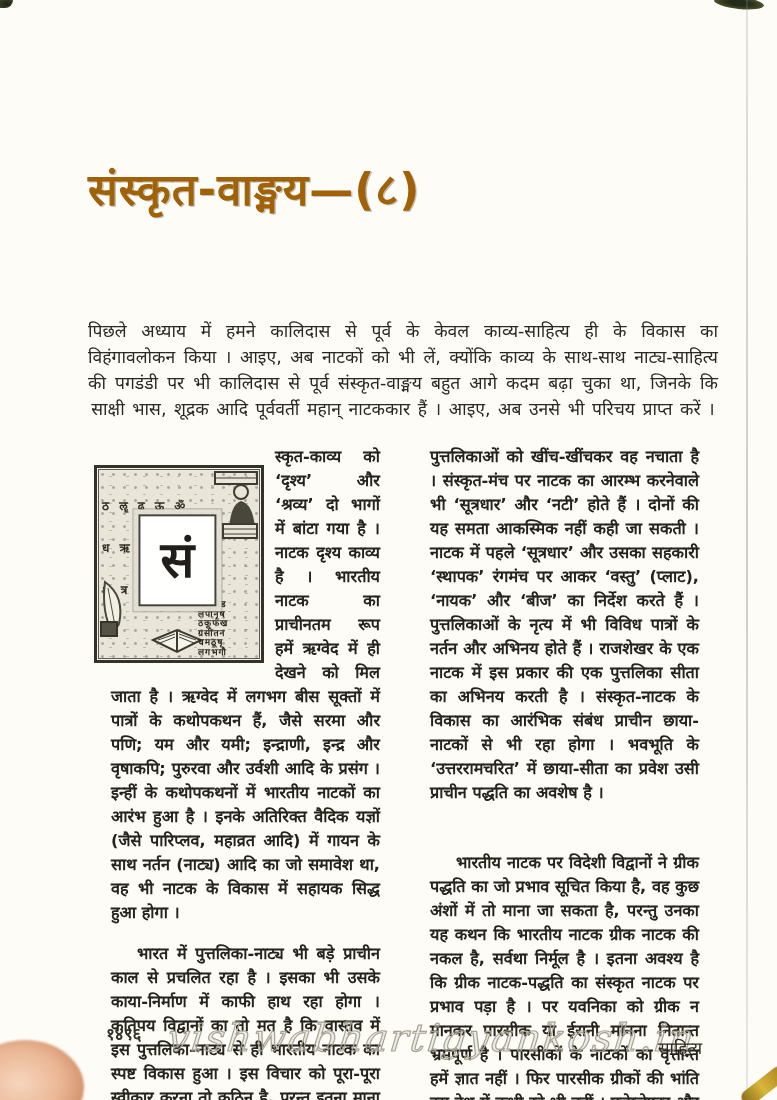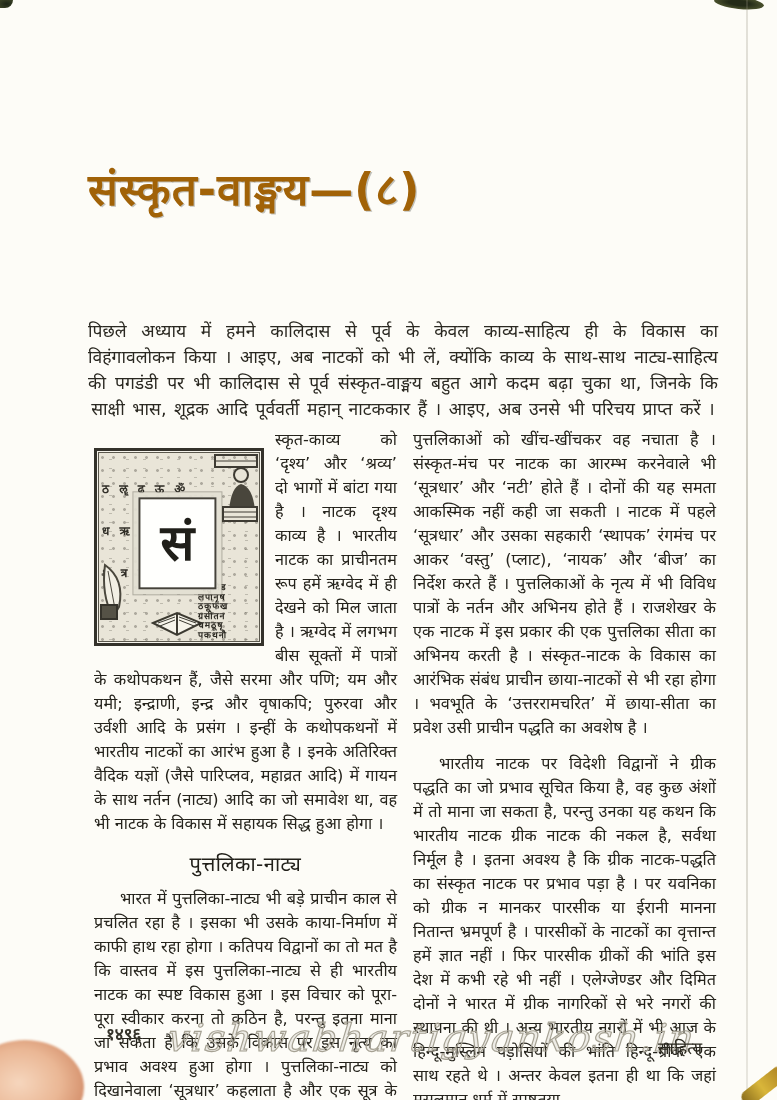--- a/index.html
+++ b/index.html
@@ -25,21 +25,21 @@
   .intro{
     position:absolute;left:88px;top:318px;width:630px;
     font-size:17.5px;line-height:26px;font-weight:500;
     text-align:justify;text-align-last:center;
     color:#2a2821;word-spacing:2px;
   }
 
   
   .columns{position:absolute;left:94px;top:428px;width:622px;display:flex;gap:16px;}
   .col{width:303px;font-size:16.2px;line-height:24px;text-align:justify;font-weight:500;color:#25231c;}
-  .col p{margin:0;}
+  .col p{margin:17px;font-weight:bold;}
   .col p.indent{text-indent:1.6em;}
   .col .spacer{height:12px;}
 
   .section-heading{
     text-align:center;font-size:20px;margin:16px 0 11px;
     font-weight:500;letter-spacing:0.5px;color:#22201a;
   }
 
   
   .illustration{
@@ -144,29 +144,28 @@
             <line x1="11" y1="19" x2="26" y2="13" stroke="#3c3a31" stroke-width="1"></line>
             <line x1="30" y1="10" x2="47" y2="16" stroke="#3c3a31" stroke-width="1"></line>
             <line x1="30" y1="13" x2="45" y2="19" stroke="#3c3a31" stroke-width="1"></line>
           </svg>
           <div class="script-block-br">
             <div>ॠट्ठमिड</div>
             <div>लपीनृष</div>
             <div>ठकूफंख</div>
             <div>ग्रसीतन</div>
             <div>चमठूषृ</div>
-            <div>पकथनौ</div>
+            <div>लगभगौ</div>
           </div>
           <div class="dropcap-box">
             <span class="dropcap">सं</span>
           </div>
         </div>
         <p>स्कृत-काव्य को ‘दृश्य’ और ‘श्रव्य’ दो भागों में बांटा गया है । नाटक दृश्य काव्य है । भारतीय नाटक का प्राचीनतम रूप हमें ऋग्वेद में ही देखने को मिल जाता है । ऋग्वेद में लगभग बीस सूक्तों में पात्रों के कथोपकथन हैं, जैसे सरमा और पणि; यम और यमी; इन्द्राणी, इन्द्र और वृषाकपि; पुरुरवा और उर्वशी आदि के प्रसंग । इन्हीं के कथोपकथनों में भारतीय नाटकों का आरंभ हुआ है । इनके अतिरिक्त वैदिक यज्ञों (जैसे पारिप्लव, महाव्रत आदि) में गायन के साथ नर्तन (नाट्य) आदि का जो समावेश था, वह भी नाटक के विकास में सहायक सिद्ध हुआ होगा ।</p>
       </div>
-      <h3 class="section-heading">पुत्तलिका-नाट्य</h3>
       <p class="indent">भारत में पुत्तलिका-नाट्य भी बड़े प्राचीन काल से प्रचलित रहा है । इसका भी उसके काया-निर्माण में काफी हाथ रहा होगा । कतिपय विद्वानों का तो मत है कि वास्तव में इस पुत्तलिका-नाट्य से ही भारतीय नाटक का स्पष्ट विकास हुआ । इस विचार को पूरा-पूरा स्वीकार करना तो कठिन है, परन्तु इतना माना जा सकता है कि उसके विकास पर इस नृत्य का प्रभाव अवश्य हुआ होगा । पुत्तलिका-नाट्य को दिखानेवाला ‘सूत्रधार’ कहलाता है और एक सूत्र के द्वारा</p>
     </div>
 
     <div class="col">
       <p>पुत्तलिकाओं को खींच-खींचकर वह नचाता है । संस्कृत-मंच पर नाटक का आरम्भ करनेवाले भी ‘सूत्रधार’ और ‘नटी’ होते हैं । दोनों की यह समता आकस्मिक नहीं कही जा सकती । नाटक में पहले ‘सूत्रधार’ और उसका सहकारी ‘स्थापक’ रंगमंच पर आकर ‘वस्तु’ (प्लाट), ‘नायक’ और ‘बीज’ का निर्देश करते हैं । पुत्तलिकाओं के नृत्य में भी विविध पात्रों के नर्तन और अभिनय होते हैं । राजशेखर के एक नाटक में इस प्रकार की एक पुत्तलिका सीता का अभिनय करती है । संस्कृत-नाटक के विकास का आरंभिक संबंध प्राचीन छाया-नाटकों से भी रहा होगा । भवभूति के ‘उत्तररामचरित’ में छाया-सीता का प्रवेश उसी प्राचीन पद्धति का अवशेष है ।</p>
       <div class="spacer"></div>
       <p class="indent">भारतीय नाटक पर विदेशी विद्वानों ने ग्रीक पद्धति का जो प्रभाव सूचित किया है, वह कुछ अंशों में तो माना जा सकता है, परन्तु उनका यह कथन कि भारतीय नाटक ग्रीक नाटक की नकल है, सर्वथा निर्मूल है । इतना अवश्य है कि ग्रीक नाटक-पद्धति का संस्कृत नाटक पर प्रभाव पड़ा है । पर यवनिका को ग्रीक न मानकर पारसीक या ईरानी मानना नितान्त भ्रमपूर्ण है । पारसीकों के नाटकों का वृत्तान्त हमें ज्ञात नहीं । फिर पारसीक ग्रीकों की भांति इस देश में कभी रहे भी नहीं । एलेग्जेण्डर और दिमित दोनों ने भारत में ग्रीक नागरिकों से भरे नगरों की स्थापना की थी । अन्य भारतीय नगरों में भी आज के हिन्दू-मुस्लिम पड़ोसियों की भांति हिन्दू-ग्रीक एक साथ रहते थे । अन्तर केवल इतना ही था कि जहां मुसलमान धर्म में स्पष्टतया</p>
     </div>
 
   </div>

